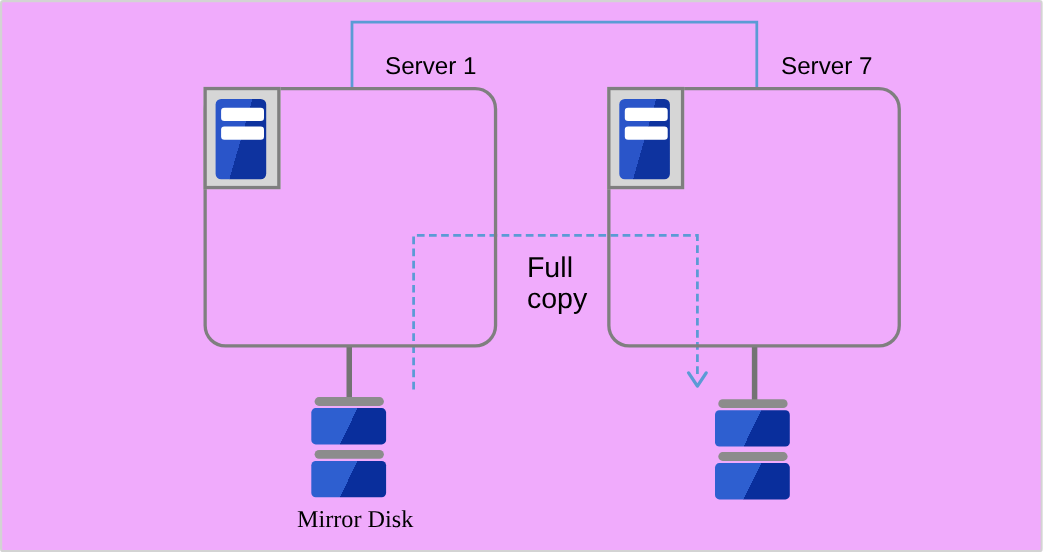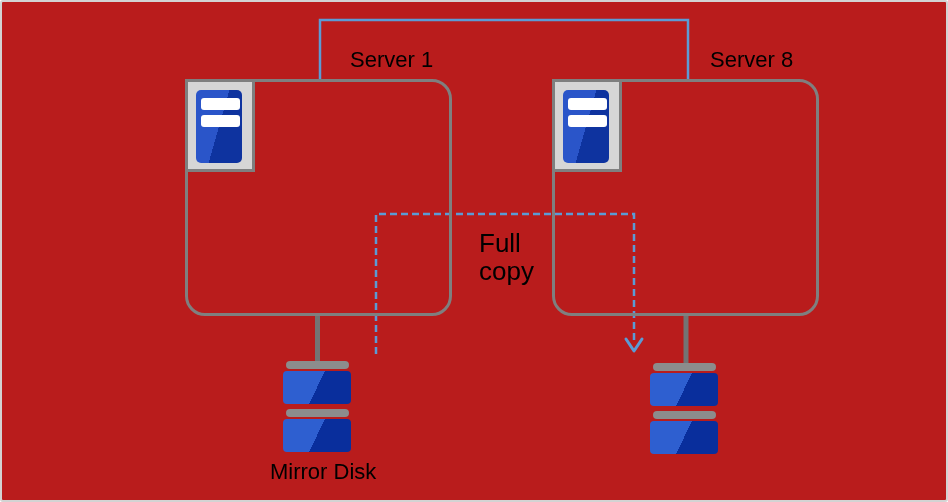--- a/index.html
+++ b/index.html
@@ -12,21 +12,21 @@
     --icon-light:#2a55c9;
     --icon-dark:#0e339f;
     --frame-gray:#d6d6d6;
     --canvas-border:#d3d3d3;
     --text:#000000;
   }
   html,body{margin:0;padding:0;background:#ffffff;}
   .canvas{
     position:relative;
     width:948px;height:502px;
-    background:#b91c1c;
+    background:#f0abfc;
     border:2px solid var(--canvas-border);
     border-radius:3px;
     box-sizing:border-box;
     overflow:hidden;
     font-family:"Liberation Sans", sans-serif;
     color:var(--text);
   }
   .lines{position:absolute;left:0;top:0;z-index:1;}
   .server-box{
     position:absolute;
@@ -117,35 +117,35 @@
     </div>
   </div>
   <div class="server-icon-frame" style="left:550px;top:77px;">
     <div class="tower">
       <div class="slot s1"></div>
       <div class="slot s2"></div>
     </div>
   </div>
 
   <div class="label" style="left:348px;top:46px;">Server 1</div>
-  <div class="label" style="left:708px;top:46px;">Server 8</div>
+  <div class="label" style="left:708px;top:46px;">Server 7</div>
 
   <div class="full-copy">
     <div>Full</div>
     <div>copy</div>
   </div>
 
   <div class="disk" style="left:281px;top:359px;">
     <div class="cap"></div>
     <div class="platter"></div>
     <div class="cap second"></div>
     <div class="platter"></div>
   </div>
   <div class="disk" style="left:648px;top:361px;">
     <div class="cap"></div>
     <div class="platter"></div>
     <div class="cap second"></div>
     <div class="platter"></div>
   </div>
 
-  <div class="label" style="left:268px;top:458px;">Mirror Disk</div>
+  <div class="label" style="left:268px;top:458px;font-family:Liberation Serif, serif;">Mirror Disk</div>
 
 </div>
 
 </body></html>

